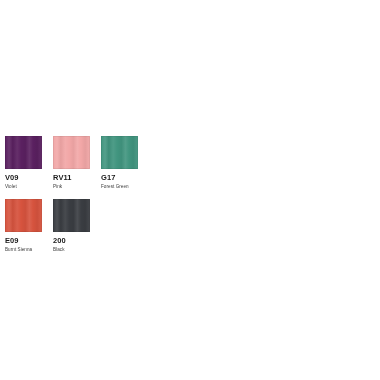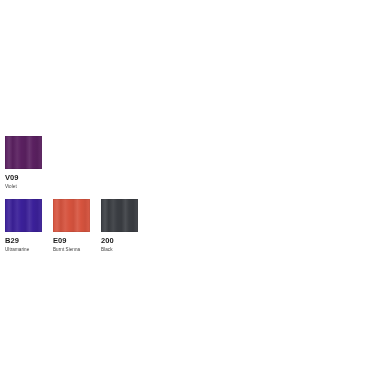--- a/index.html
+++ b/index.html
@@ -115,39 +115,47 @@
 
       <div class="swatch-cell">
         <span class="swatch-chip" style="background-color: rgb(90, 32, 96);">
           <span class="streaks"></span>
           <span class="edge"></span>
         </span>
         <div class="swatch-code">V09</div>
         <div class="swatch-name">Violet</div>
       </div>
 
+      <div class="swatch-cell">
+        <span class="swatch-chip" style="background-color: rgb(242, 167, 167);">
+          <span class="streaks"></span>
+          <span class="edge"></span>
+        </span>
+        <div class="swatch-code">RV11</div>
+        <div class="swatch-name">Pink</div>
+      </div>
 
 
 
 
 
+      <div class="swatch-cell">
+        <span class="swatch-chip" style="background-color: rgb(65, 149, 127);">
+          <span class="streaks"></span>
+          <span class="edge"></span>
+        </span>
+        <div class="swatch-code">G17</div>
+        <div class="swatch-name">Forest Green</div>
+      </div>
 
 
     </div>
 
     <div class="swatch-row">
 
-      <div class="swatch-cell">
-        <span class="swatch-chip" style="background-color: rgb(59, 32, 153);">
-          <span class="streaks"></span>
-          <span class="edge"></span>
-        </span>
-        <div class="swatch-code">B29</div>
-        <div class="swatch-name">Ultramarine</div>
-      </div>
 
 
       <div class="swatch-cell">
         <span class="swatch-chip" style="background-color: rgb(214, 83, 62);">
           <span class="streaks"></span>
           <span class="edge"></span>
         </span>
         <div class="swatch-code">E09</div>
         <div class="swatch-name">Burnt Sienna</div>
       </div>

